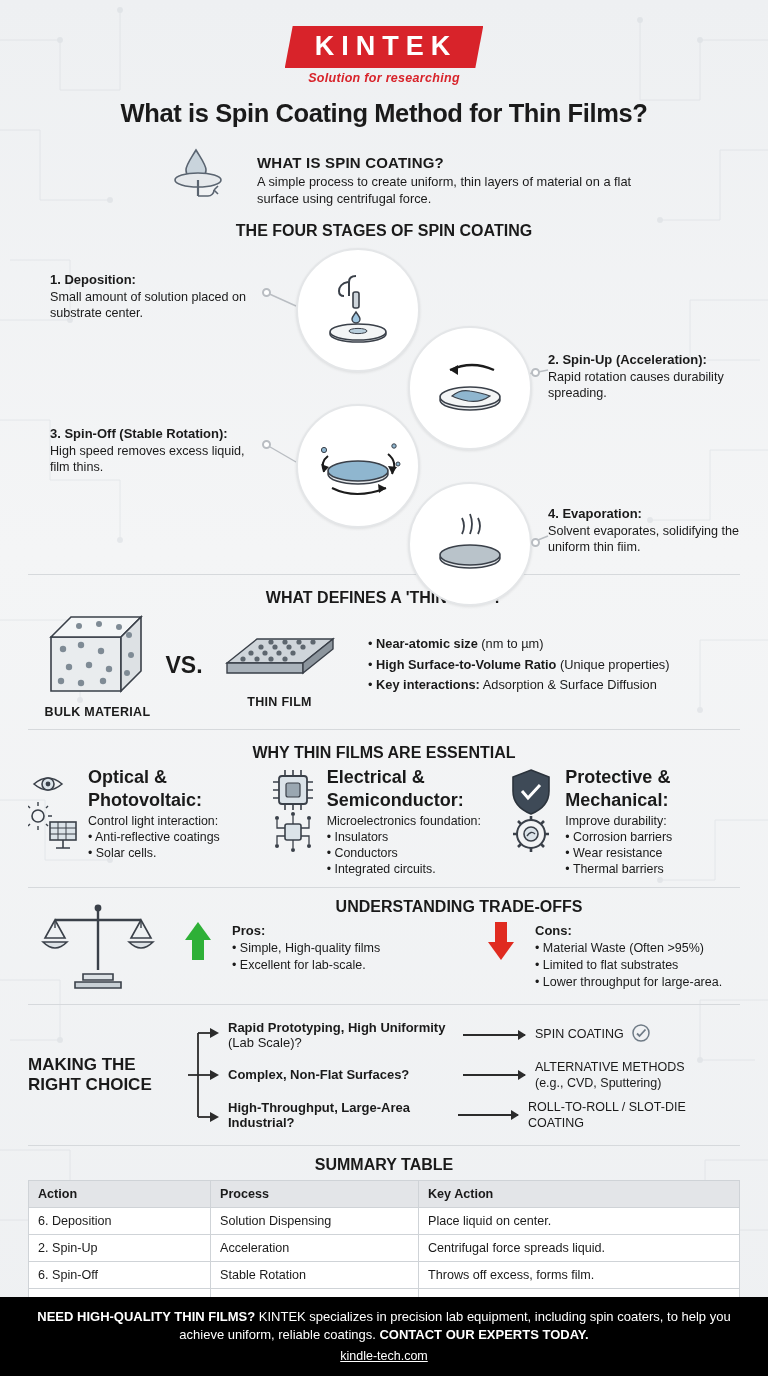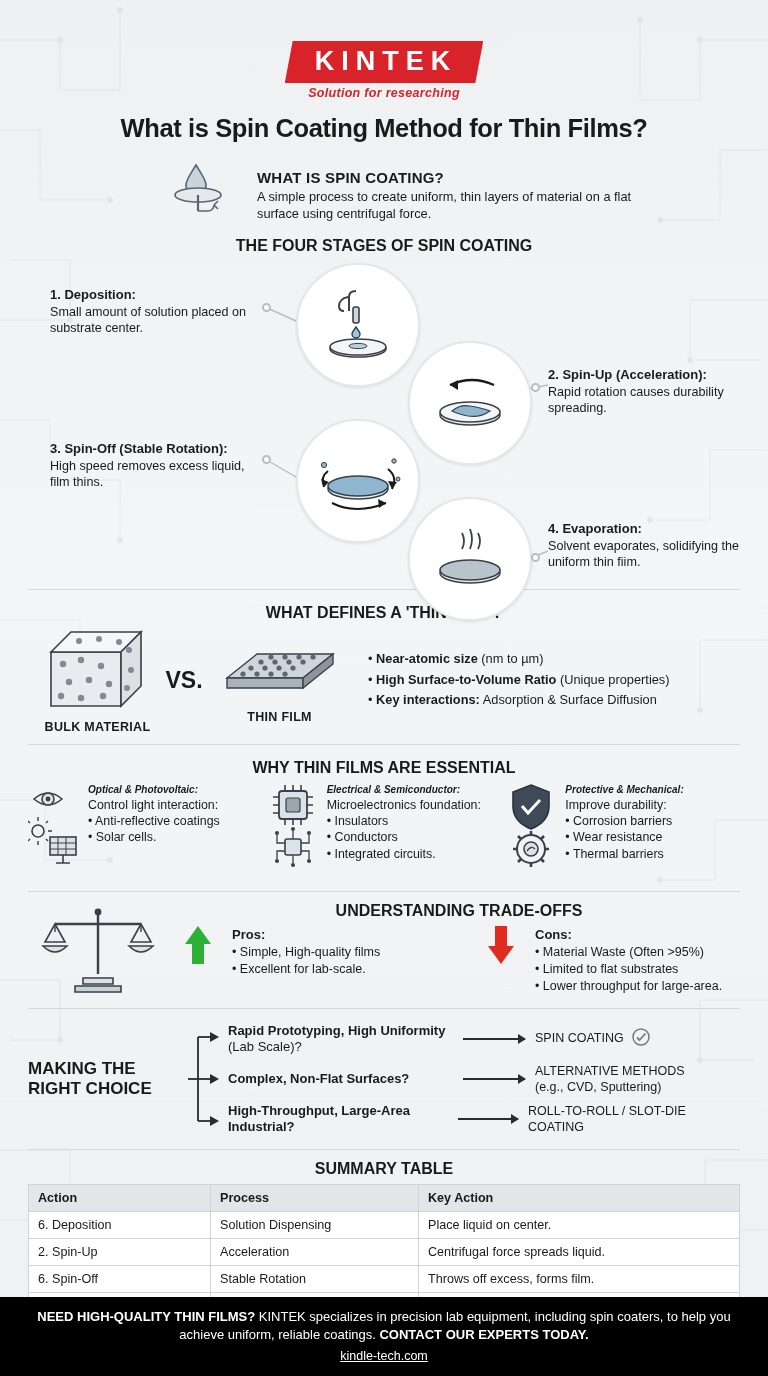--- a/index.html
+++ b/index.html
@@ -11,21 +11,21 @@
     position: relative;
     overflow: hidden;
   }
   .bg-circuit {
     position: absolute; inset: 0;
     background:
       linear-gradient(180deg,#eef0f2 0%, #f4f5f6 40%, #eef0f2 100%);
     z-index: 0;
   }
   .bg-circuit svg { position: absolute; inset: 0; width: 100%; height: 100%; opacity: .35; }
-  .page { position: relative; z-index: 2; padding: 0 28px; margin-top: 23px; }
+  .page { position: relative; z-index: 2; padding: 8px 28px; }
 
   
   .logo-wrap { text-align: center; padding-top: 18px; }
   .logo-badge {
     display: inline-block; background: #d8232a; color: #fff;
     font-size: 27px; font-weight: bold; letter-spacing: 7px;
     padding: 5px 26px 6px 30px; position: relative;
     clip-path: polygon(4% 0, 100% 0, 96% 100%, 0 100%);
   }
   .logo-sub {
@@ -71,21 +71,21 @@
   .tf-left { display: flex; align-items: center; gap: 12px; width: 330px; justify-content: center; }
   .vs { font-size: 23px; font-weight: bold; }
   .cap { text-align: center; font-size: 12.5px; font-weight: bold; letter-spacing: .3px; margin-top: 4px; }
   .tf-list { font-size: 12.8px; line-height: 1.62; }
   .tf-list b { font-weight: bold; }
 
   
   .ess { display: flex; gap: 4px; margin-top: 4px; }
   .ess-col { display: flex; gap: 8px; flex: 1; }
   .ess-col .txt { font-size: 12.4px; line-height: 1.3; }
-  .ess-col .txt b { font-size: 10px; font-style: italic; }
+  .ess-col .txt b { font-size: 18px; }
 
   
   .trade { display: flex; align-items: flex-start; gap: 10px; margin-top: 2px; }
   .trade .col { font-size: 12.5px; line-height: 1.36; }
   .trade .col b { font-size: 13px; }
   .arrow-up { width:0;height:0;border-left:13px solid transparent;border-right:13px solid transparent;border-bottom:18px solid #2eb037; margin: 0 auto;}
   .arrow-up-stem { width: 12px; height: 20px; background: #2eb037; margin: 0 auto; }
   .arrow-dn-stem { width: 12px; height: 20px; background: #e02b20; margin: 0 auto; }
   .arrow-dn { width:0;height:0;border-left:13px solid transparent;border-right:13px solid transparent;border-top:18px solid #e02b20; margin: 0 auto;}
 

